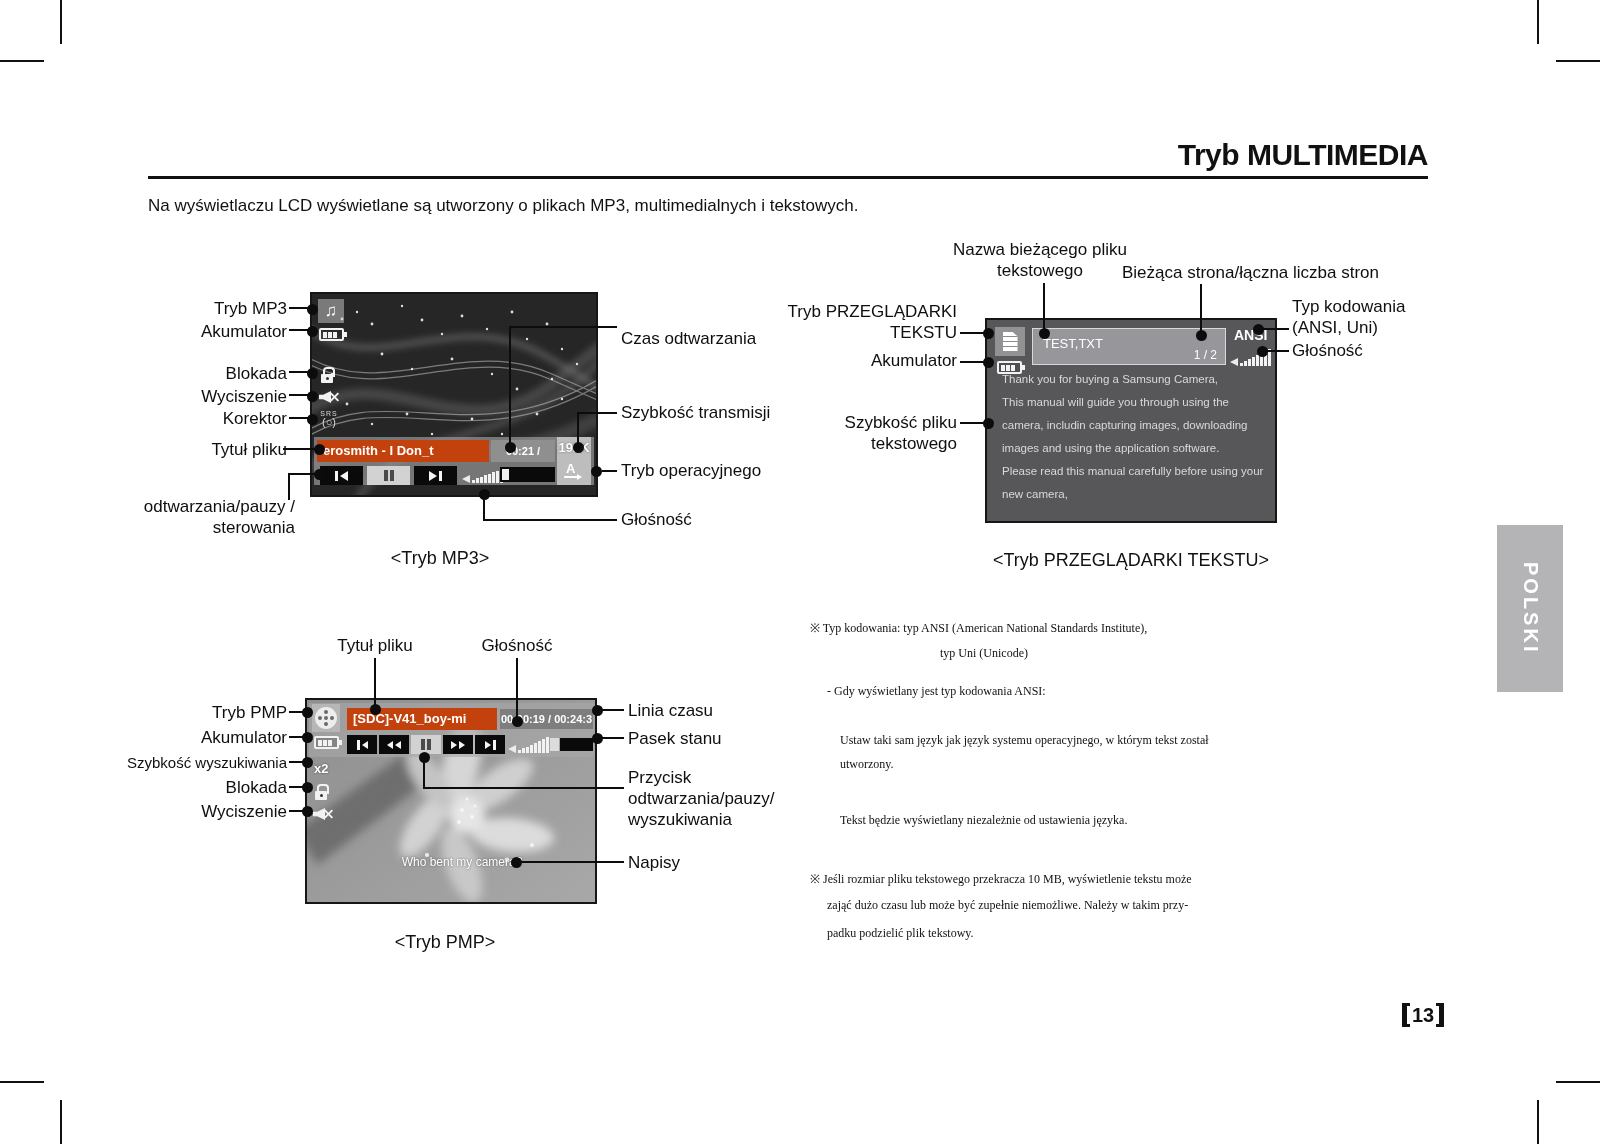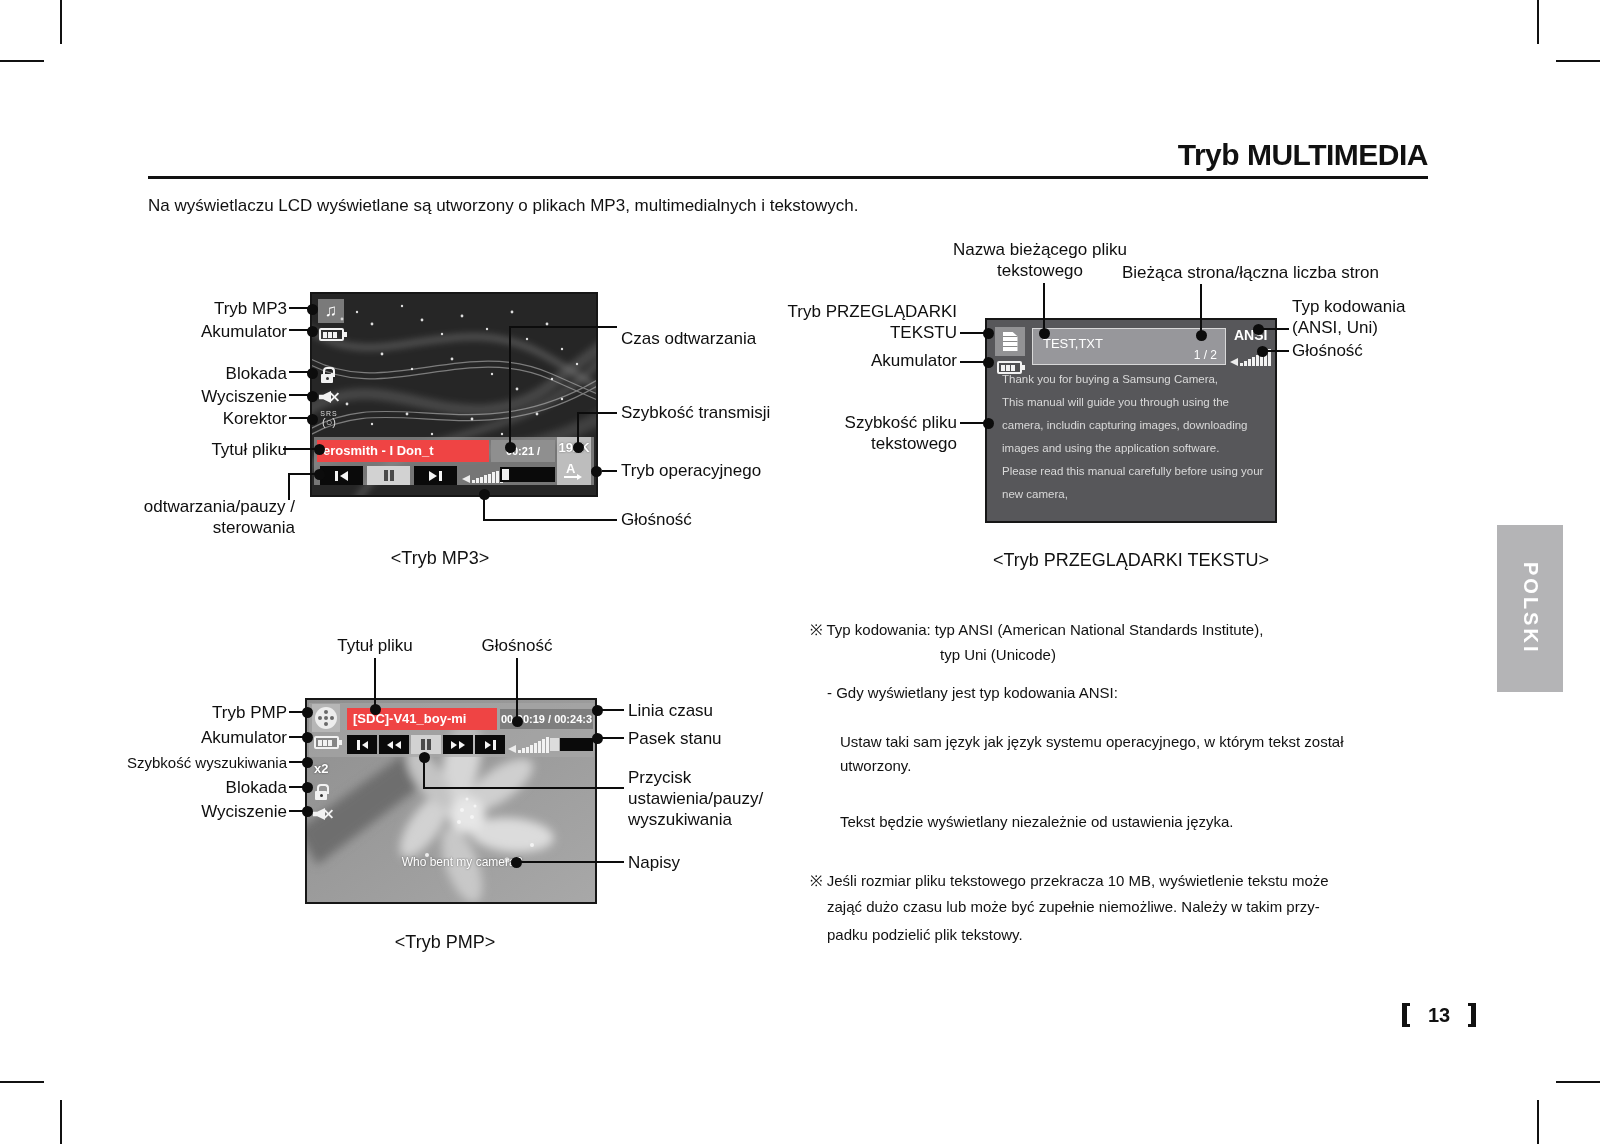--- a/index.html
+++ b/index.html
@@ -24,21 +24,21 @@
   .hln { position:absolute; height:2px; background:#0c0c0c; z-index:35; }
   .vln { position:absolute; width:2px; background:#0c0c0c; z-index:35; }
   .caption { position:absolute; font-size:18px; text-align:center; }
 
   
   .screen { position:absolute; border:2px solid #161616; overflow:hidden; }
   .scr-bg { position:absolute; left:0; top:0; width:100%; height:100%; }
 
   
   .ovl { position:absolute; background:rgba(168,168,168,.62); }
-  .titlebar { position:absolute; background:#ef4444; color:#fff; font-weight:bold; font-size:13px; line-height:22px; padding-left:6px; white-space:nowrap; overflow:hidden; }
+  .titlebar { position:absolute; background:#c2410c; color:#fff; font-weight:bold; font-size:13px; line-height:22px; padding-left:6px; white-space:nowrap; overflow:hidden; }
   .timebox { position:absolute; background:#8f8f8f; color:#fff; font-weight:bold; font-size:11px; text-align:center; }
   .panel { position:absolute; background:rgba(205,205,205,.82); text-align:center; }
   .bitrate { color:#fff; font-weight:bold; font-size:13px; text-shadow:0 0 2px #666; margin-top:3px; }
 
   
   .btn { position:absolute; display:flex; align-items:center; justify-content:center; gap:2px; background:#0a0a0a; }
   .btn.light { background:#d2d2d2; }
   .tri-l { width:0; height:0; border-top:5px solid transparent; border-bottom:5px solid transparent; border-right:8px solid #f5f5f5; }
   .tri-r { width:0; height:0; border-top:5px solid transparent; border-bottom:5px solid transparent; border-left:8px solid #f5f5f5; }
   .tri-l.sm { border-top-width:4px; border-bottom-width:4px; border-right-width:6px; }
@@ -105,28 +105,28 @@
   
   .tv-header { position:absolute; background:#97979b; border:1px solid #d8d8d8; }
   .tv-file { position:absolute; left:10px; top:7px; color:#fff; font-size:13px; }
   .tv-page { position:absolute; right:8px; bottom:2px; color:#fff; font-size:12px; }
   .tv-ansi { position:absolute; color:#fff; font-weight:bold; font-size:14px; }
   .tv-line { position:absolute; color:#d9d9d9; font-size:11.5px; white-space:nowrap; }
 
   .subtitle { position:absolute; color:#fff; font-size:12px; text-shadow:0 0 2px #555; text-align:center; }
 
   
-  .note { position:absolute; font-size:15px; white-space:nowrap; }
+  .note { position:absolute; font-size:12px; white-space:nowrap;font-family:Liberation Serif, serif; }
 
   
   .lang-tab { position:absolute; left:1497px; top:525px; width:66px; height:167px; background:#b4b4b6; display:flex; align-items:center; justify-content:center; }
   .lang-tab span { writing-mode:vertical-rl; color:#fff; font-weight:bold; font-size:20px; letter-spacing:3px; }
 
   
-  .pageno { position:absolute; left:1402px; top:1003px; display:flex; align-items:center; gap:18px; font-size:20px; font-weight:bold; }
+  .pageno { position:absolute; left:1402px; top:1003px; display:flex; align-items:center; gap:2px; font-size:20px; font-weight:bold; }
   .brk { width:8px; height:24px; }
   .brk.l { border-left:5px solid #111; border-top:3px solid #111; border-bottom:3px solid #111; }
   .brk.r { border-right:5px solid #111; border-top:3px solid #111; border-bottom:3px solid #111; }
 </style>
 </head>
 <body>
 
 <div class="page">
 
   <div class="crop" style="left:60px;top:0;width:2px;height:44px"></div>
@@ -501,21 +501,21 @@
   <div class="cl" style="left:628px;top:701px">Linia czasu</div>
 
   <div class="dot" style="left:597px;top:738px"></div>
   <div class="hln" style="left:602px;top:737px;width:22px"></div>
   <div class="cl" style="left:628px;top:729px">Pasek stanu</div>
 
   <div class="dot" style="left:424px;top:757px"></div>
   <div class="vln" style="left:423px;top:761px;height:28px"></div>
   <div class="hln" style="left:423px;top:787px;width:201px"></div>
   <div class="cl" style="left:628px;top:768px">Przycisk</div>
-  <div class="cl" style="left:628px;top:789px">ustawienia/pauzy/</div>
+  <div class="cl" style="left:628px;top:789px">odtwarzania/pauzy/</div>
   <div class="cl" style="left:628px;top:810px">wyszukiwania</div>
 
   <div class="dot" style="left:516px;top:862px"></div>
   <div class="hln" style="left:521px;top:861px;width:103px"></div>
   <div class="cl" style="left:628px;top:853px">Napisy</div>
 
   <div class="caption" style="left:290px;top:932px;width:310px">&lt;Tryb PMP&gt;</div>
 
   <div class="note" style="left:810px;top:619px">※ Typ kodowania: typ ANSI (American National Standards Institute),</div>
   <div class="note" style="left:940px;top:646px">typ Uni (Unicode)</div>

